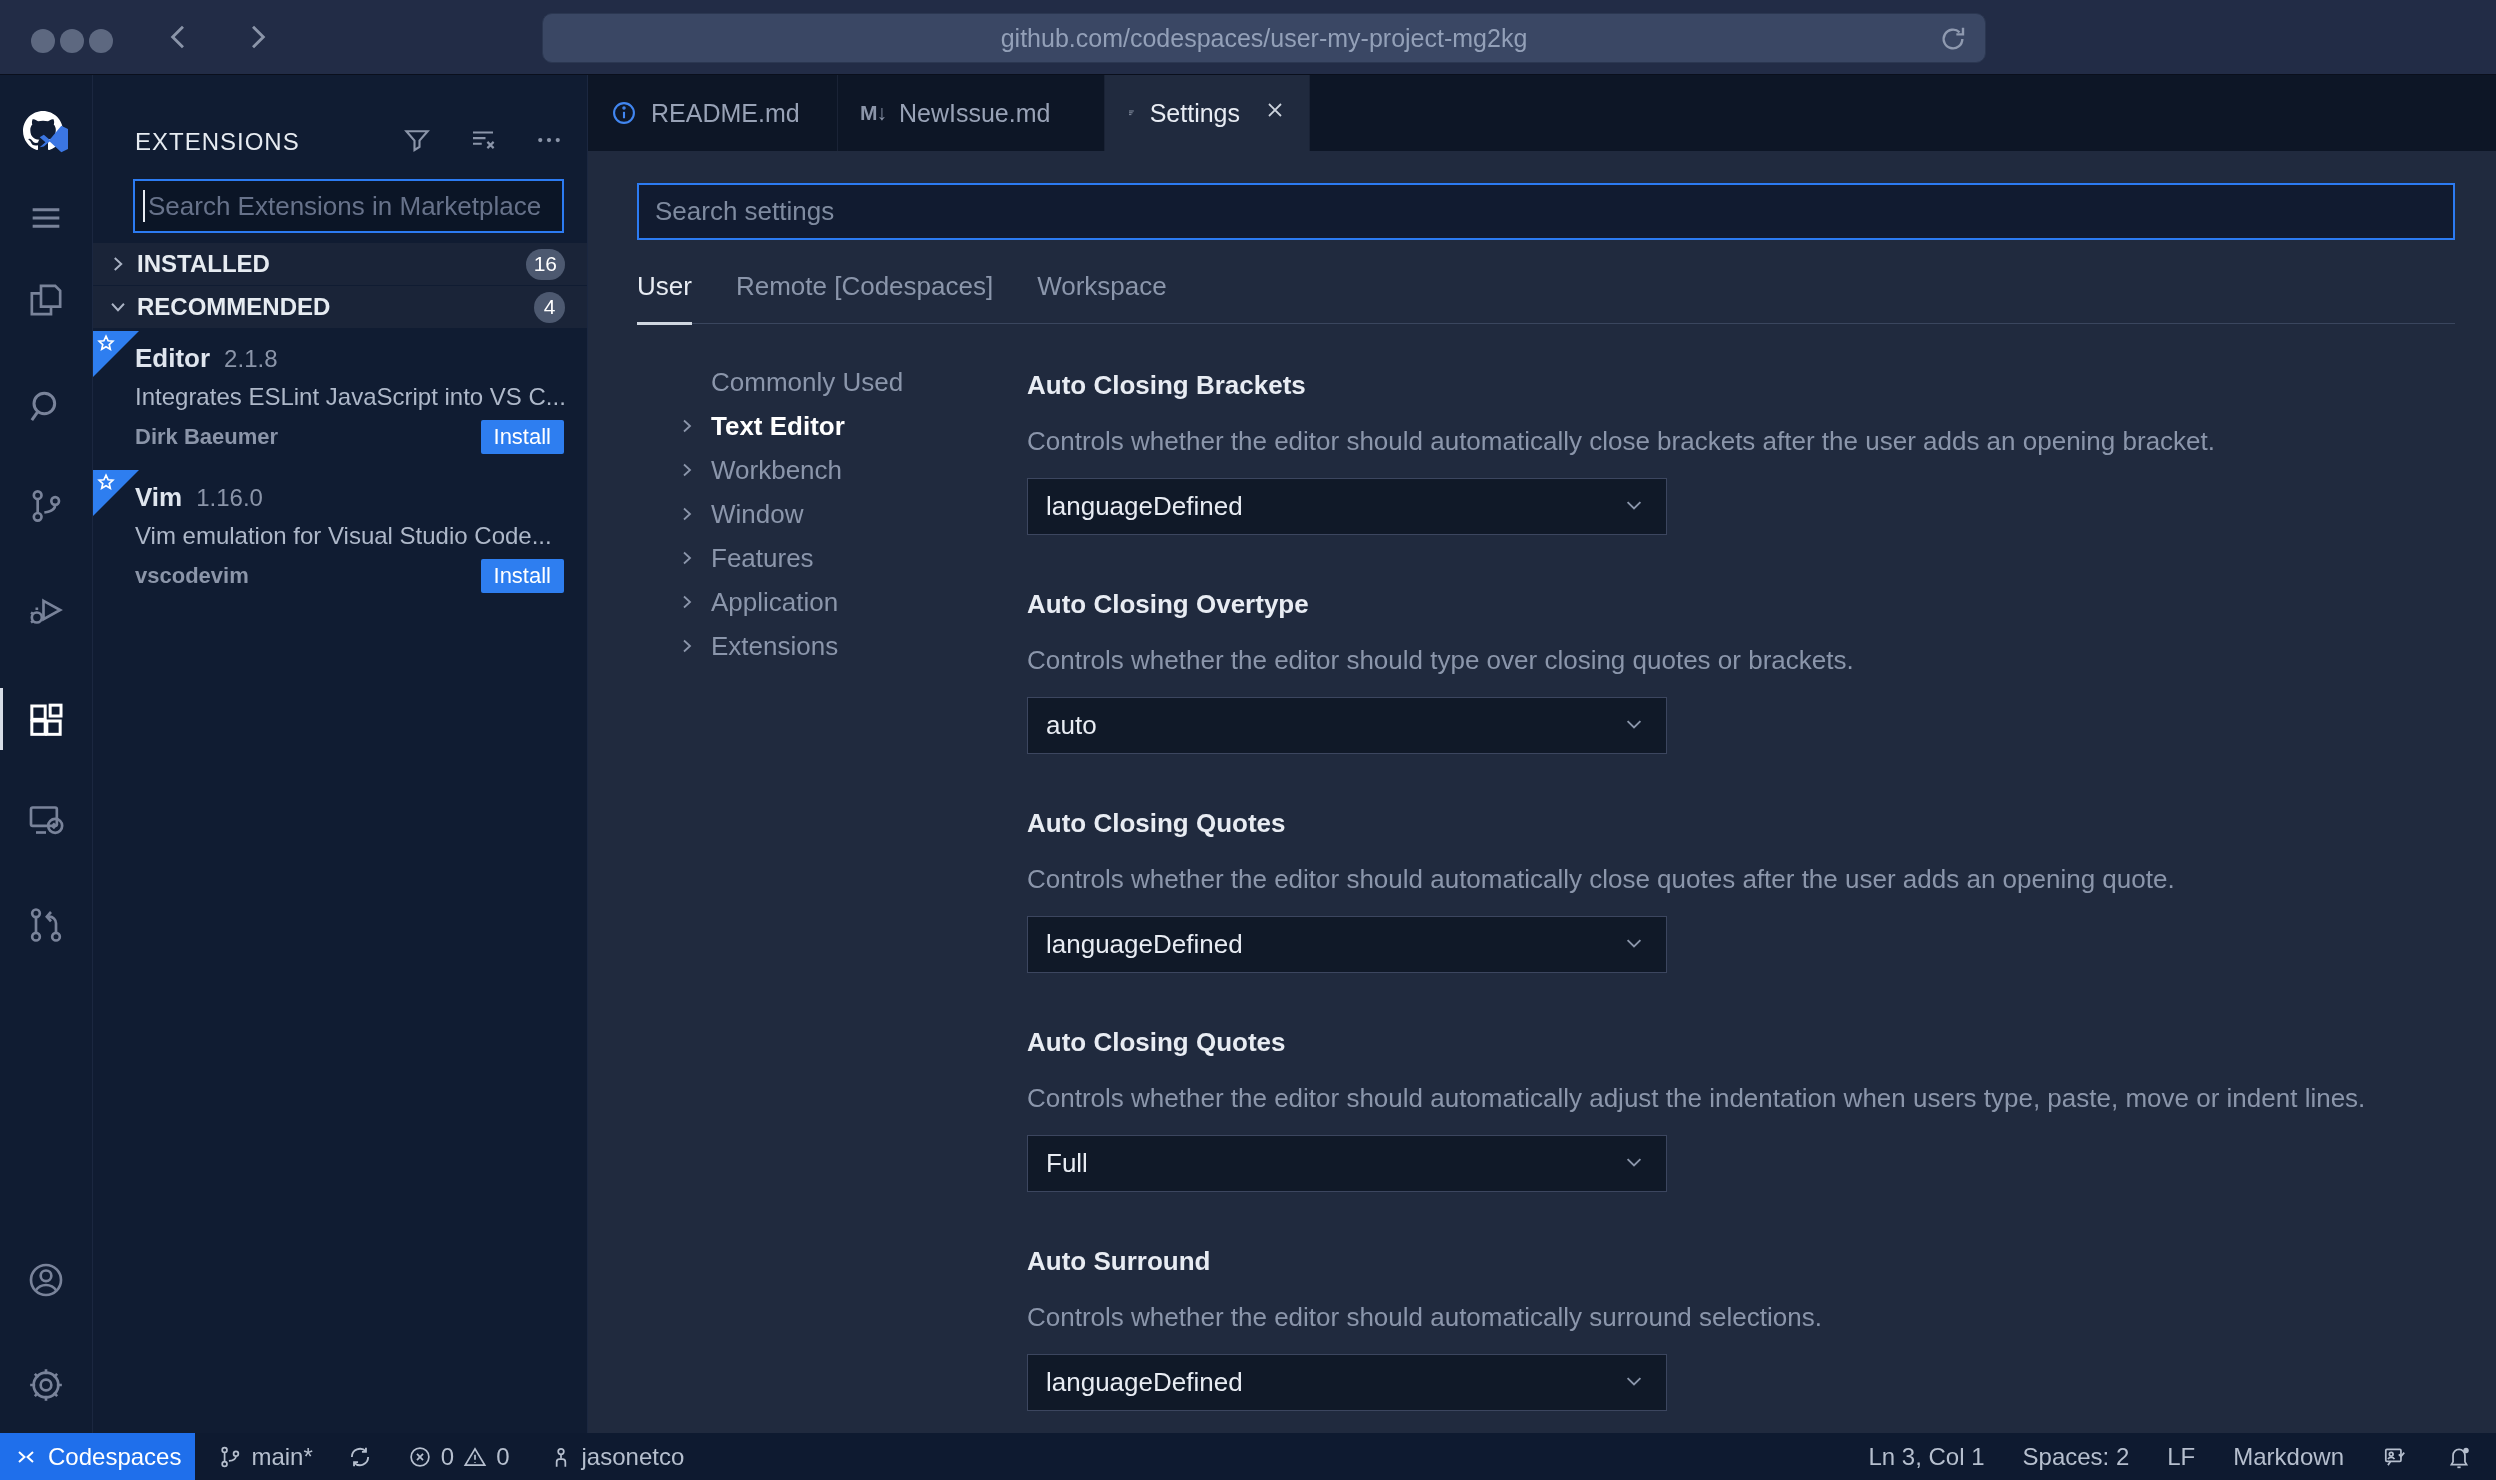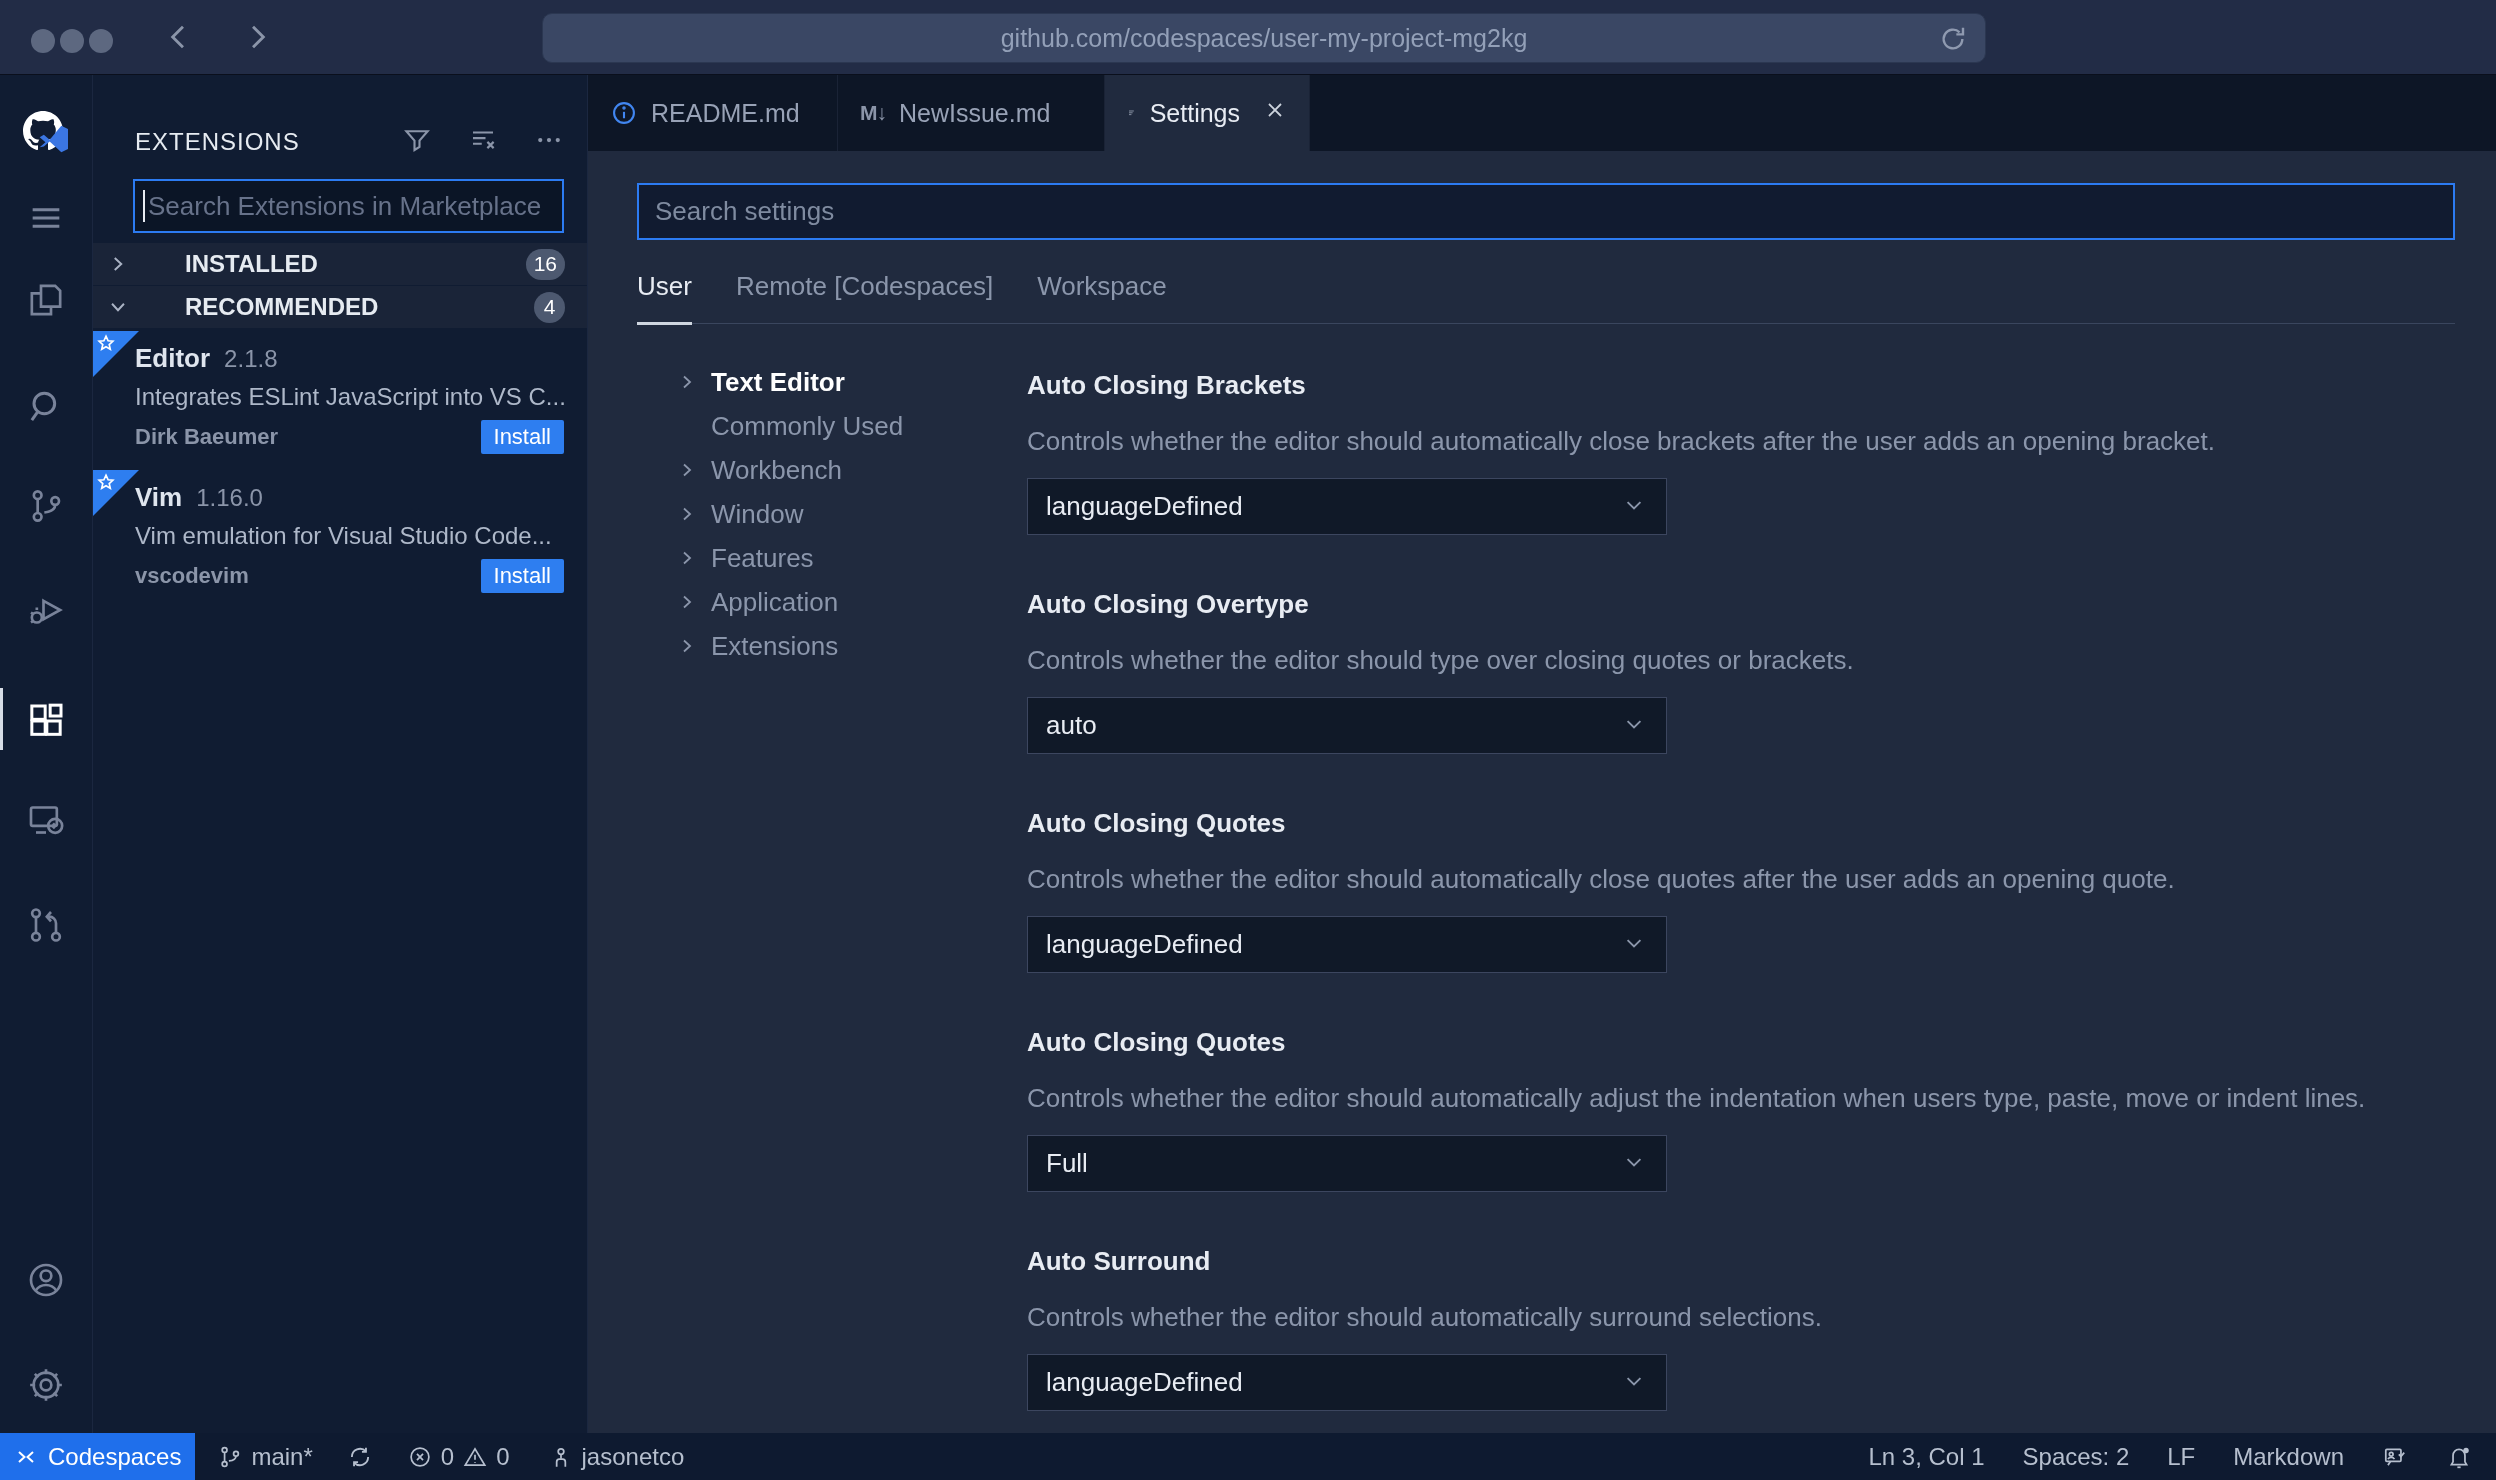--- a/index.html
+++ b/index.html
@@ -43,21 +43,21 @@
   .side-header { height:100px; display:flex; align-items:center; padding:34px 23px 0 42px; }
   .side-title { color:#e6ebf1; font-size:24px; letter-spacing:1px; }
   .side-actions { margin-left:auto; display:flex; gap:36px; color:#8b95a9; }
   .side-actions svg { width:30px; height:30px; }
   .ext-search { margin:4px 23px 0 40px; height:54px; border:2px solid #2c7bf2;
     background:#0b1526; display:flex; align-items:center; padding-left:8px; }
   .ext-search .caret { width:2px; height:32px; background:#e8ecf3; margin-right:3px; }
   .ext-search .ph { color:#67728a; font-size:26px; white-space:nowrap; overflow:hidden; }
   .sections { margin-top:10px; }
   .sect-row { height:43px; background:#1a2438; display:flex; align-items:center;
-    padding:0 22px 0 12px; border-bottom:1px solid #101c32;gap:48px; }
+    padding:0 22px 0 12px; border-bottom:1px solid #101c32; }
   .sect-row svg { width:26px; height:26px; color:#aab3c4; }
   .sect-label { color:#e6ebf1; font-size:24px; font-weight:bold; margin-left:6px; }
   .sect-badge { margin-left:auto; min-width:31px; height:31px; border-radius:16px;
     background:#4d5970; color:#fff; font-size:21px; display:flex; align-items:center;
     justify-content:center; padding:0 8px; }
   .ext-item { position:relative; padding:14px 23px 14px 42px; }
   .ribbon { position:absolute; left:0; top:2px; width:0; height:0;
     border-top:46px solid #2e7ef0; border-right:46px solid transparent; }
   .ribbon svg { position:absolute; top:-44px; left:2px; width:22px; height:22px; color:#fff; }
   .ext-name-row { display:flex; align-items:baseline; gap:14px; }
@@ -360,31 +360,31 @@
         </div>
 
         <div class="scopes">
           <span class="scope active">User</span>
           <span class="scope">Remote [Codespaces]</span>
           <span class="scope">Workspace</span>
         </div>
 
         <div class="settings-body">
           <div class="toc">
+            <div class="toc-item">
+              <span class="chev"></span>
+                <span>Commonly Used</span>
+            </div>
             <div class="toc-item active">
               <span class="chev">
                   <svg viewBox="0 0 24 24" fill="none" stroke="currentColor" stroke-width="1.8">
                     <path d="M9 6.5l6 5.5-6 5.5"></path>
                   </svg>
                 </span>
               <span>Text Editor</span>
-            </div>
-            <div class="toc-item">
-              <span class="chev"></span>
-                <span>Commonly Used</span>
             </div>
             <div class="toc-item">
               <span class="chev">
                   <svg viewBox="0 0 24 24" fill="none" stroke="currentColor" stroke-width="1.8">
                     <path d="M9 6.5l6 5.5-6 5.5"></path>
                   </svg>
                 </span>
               <span>Workbench</span>
             </div>
             <div class="toc-item">

